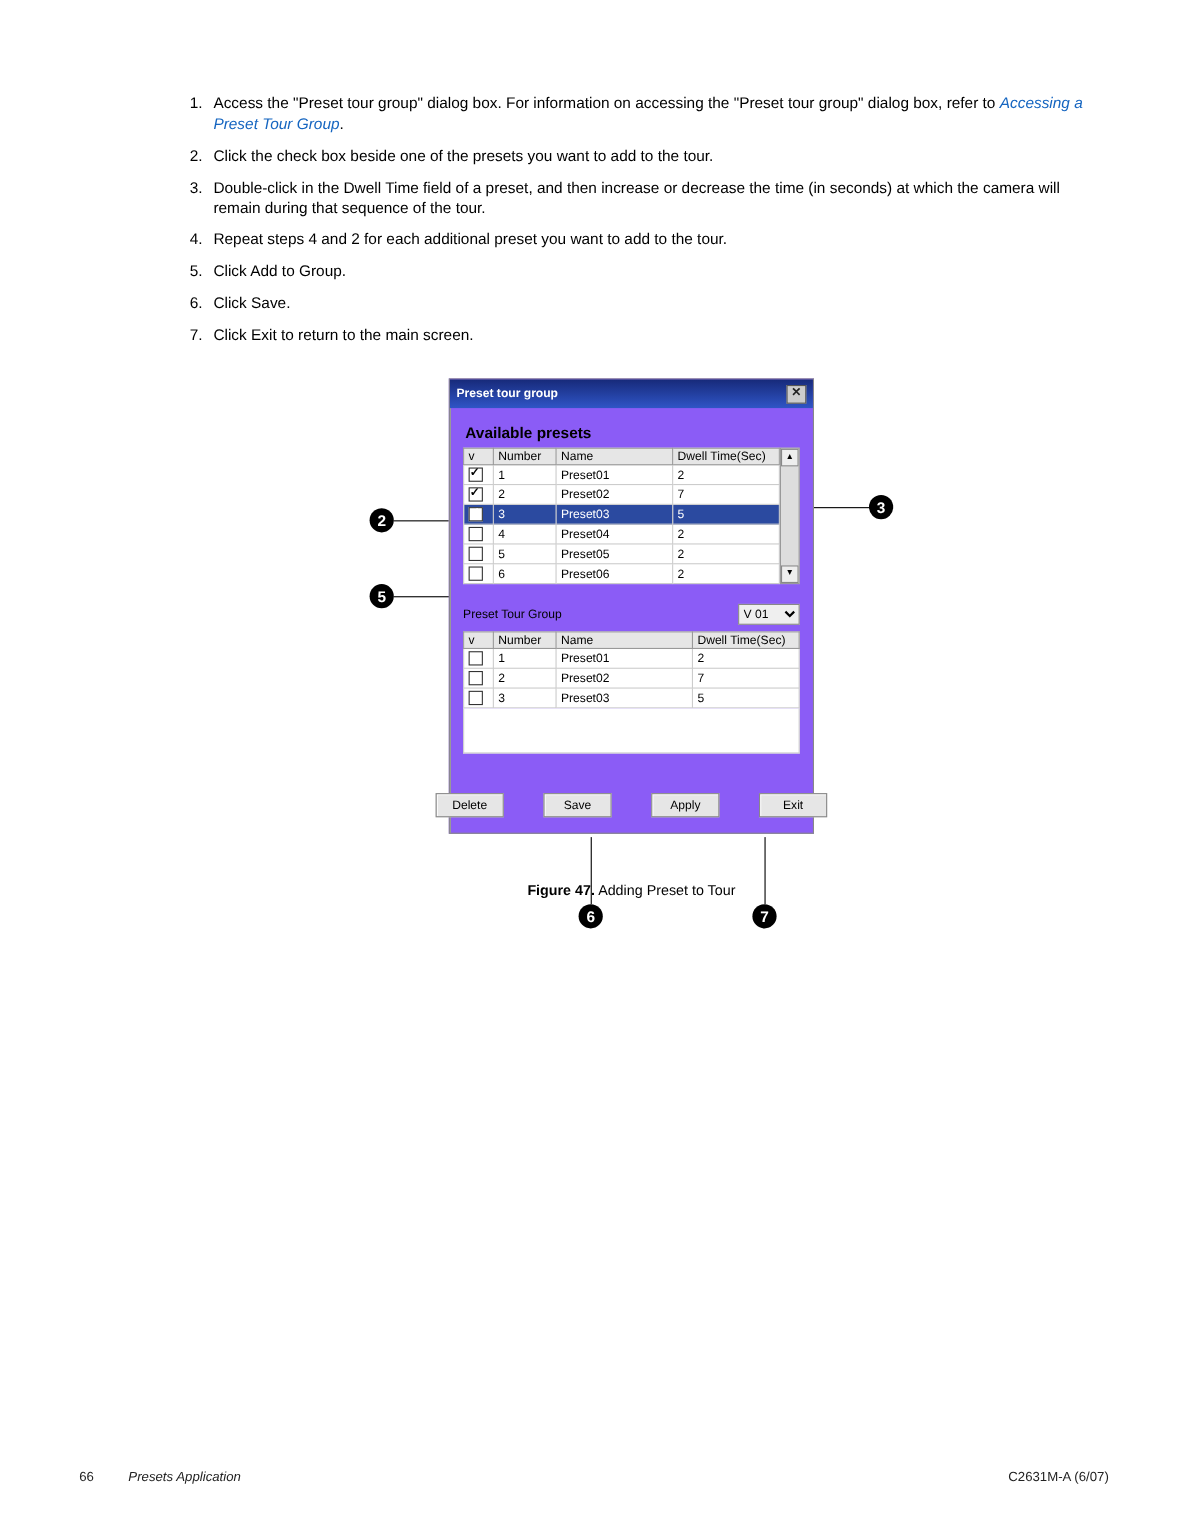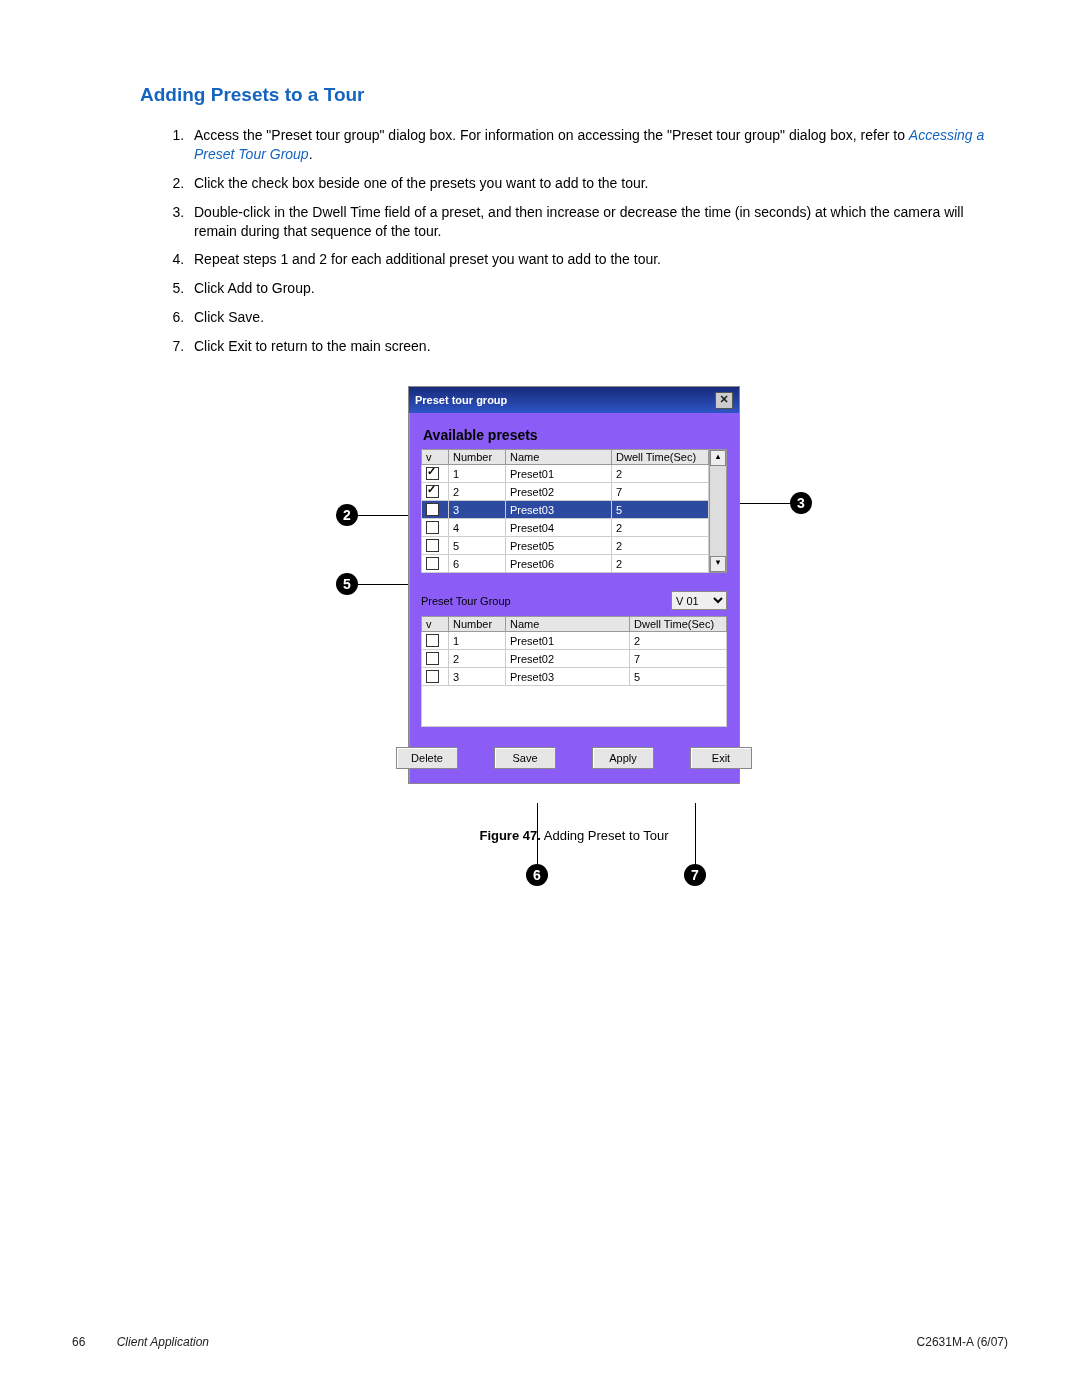--- a/index.html
+++ b/index.html
@@ -153,21 +153,21 @@
     text-align: center;
     line-height: 11px;
   }
   .btn-row {
     display: flex;
     justify-content: center;
     gap: 18px;
     margin-top: 10px;
   }
   .btn-row2 {
-    margin-top: 20px;
+    margin-top: 36px;
     gap: 36px;
   }
   .win-btn {
     min-width: 62px;
     height: 22px;
     background: #e6e6e6;
     border: 1px solid #888;
     font-size: 11px;
     box-shadow: 1px 1px 0 #fff inset;
   }
@@ -227,30 +227,29 @@
     font-size: 12px;
     color: #222;
   }
   .footer .left span.app { font-style: italic; margin-left: 28px;}
 </style>
 </head>
 <body>
 
 <div class="page">
 
-  <h2 class="section-title">Adding Presets to a Tour</h2>
 
 
   <ol class="steps">
     <li>
       <span>Access the "Preset tour group" dialog box. For information on accessing the "Preset tour group" dialog box, refer to </span><span class="link-ref">Accessing a Preset Tour Group</span><span>.</span>
     </li>
     <li>Click the check box beside one of the presets you want to add to the tour.</li>
     <li>Double-click in the Dwell Time field of a preset, and then increase or decrease the time (in seconds) at which the camera will remain during that sequence of the tour.</li>
-    <li>Repeat steps 1 and 2 for each additional preset you want to add to the tour.</li>
+    <li>Repeat steps 4 and 2 for each additional preset you want to add to the tour.</li>
     <li>Click Add to Group.</li>
     <li>Click Save.</li>
     <li>Click Exit to return to the main screen.</li>
   </ol>
 
   <div class="figure-area">
     <div class="figure-wrap">
 
       <div class="callout" style="left:-18px; top:118px;">2</div>
       <div class="lead" style="left:4px; top:129px; width:50px;"></div>
@@ -381,18 +380,18 @@
 
       <div class="caption">
         <b>Figure 47.</b><span>  Adding Preset to Tour</span>
       </div>
     </div>
   </div>
 
   <div class="footer">
     <div class="left">
       <span>66</span>
-      <span class="app">Client Application</span>
+      <span class="app">Presets Application</span>
     </div>
     <div>C2631M-A (6/07)</div>
   </div>
 
 </div>
 
 </body></html>

